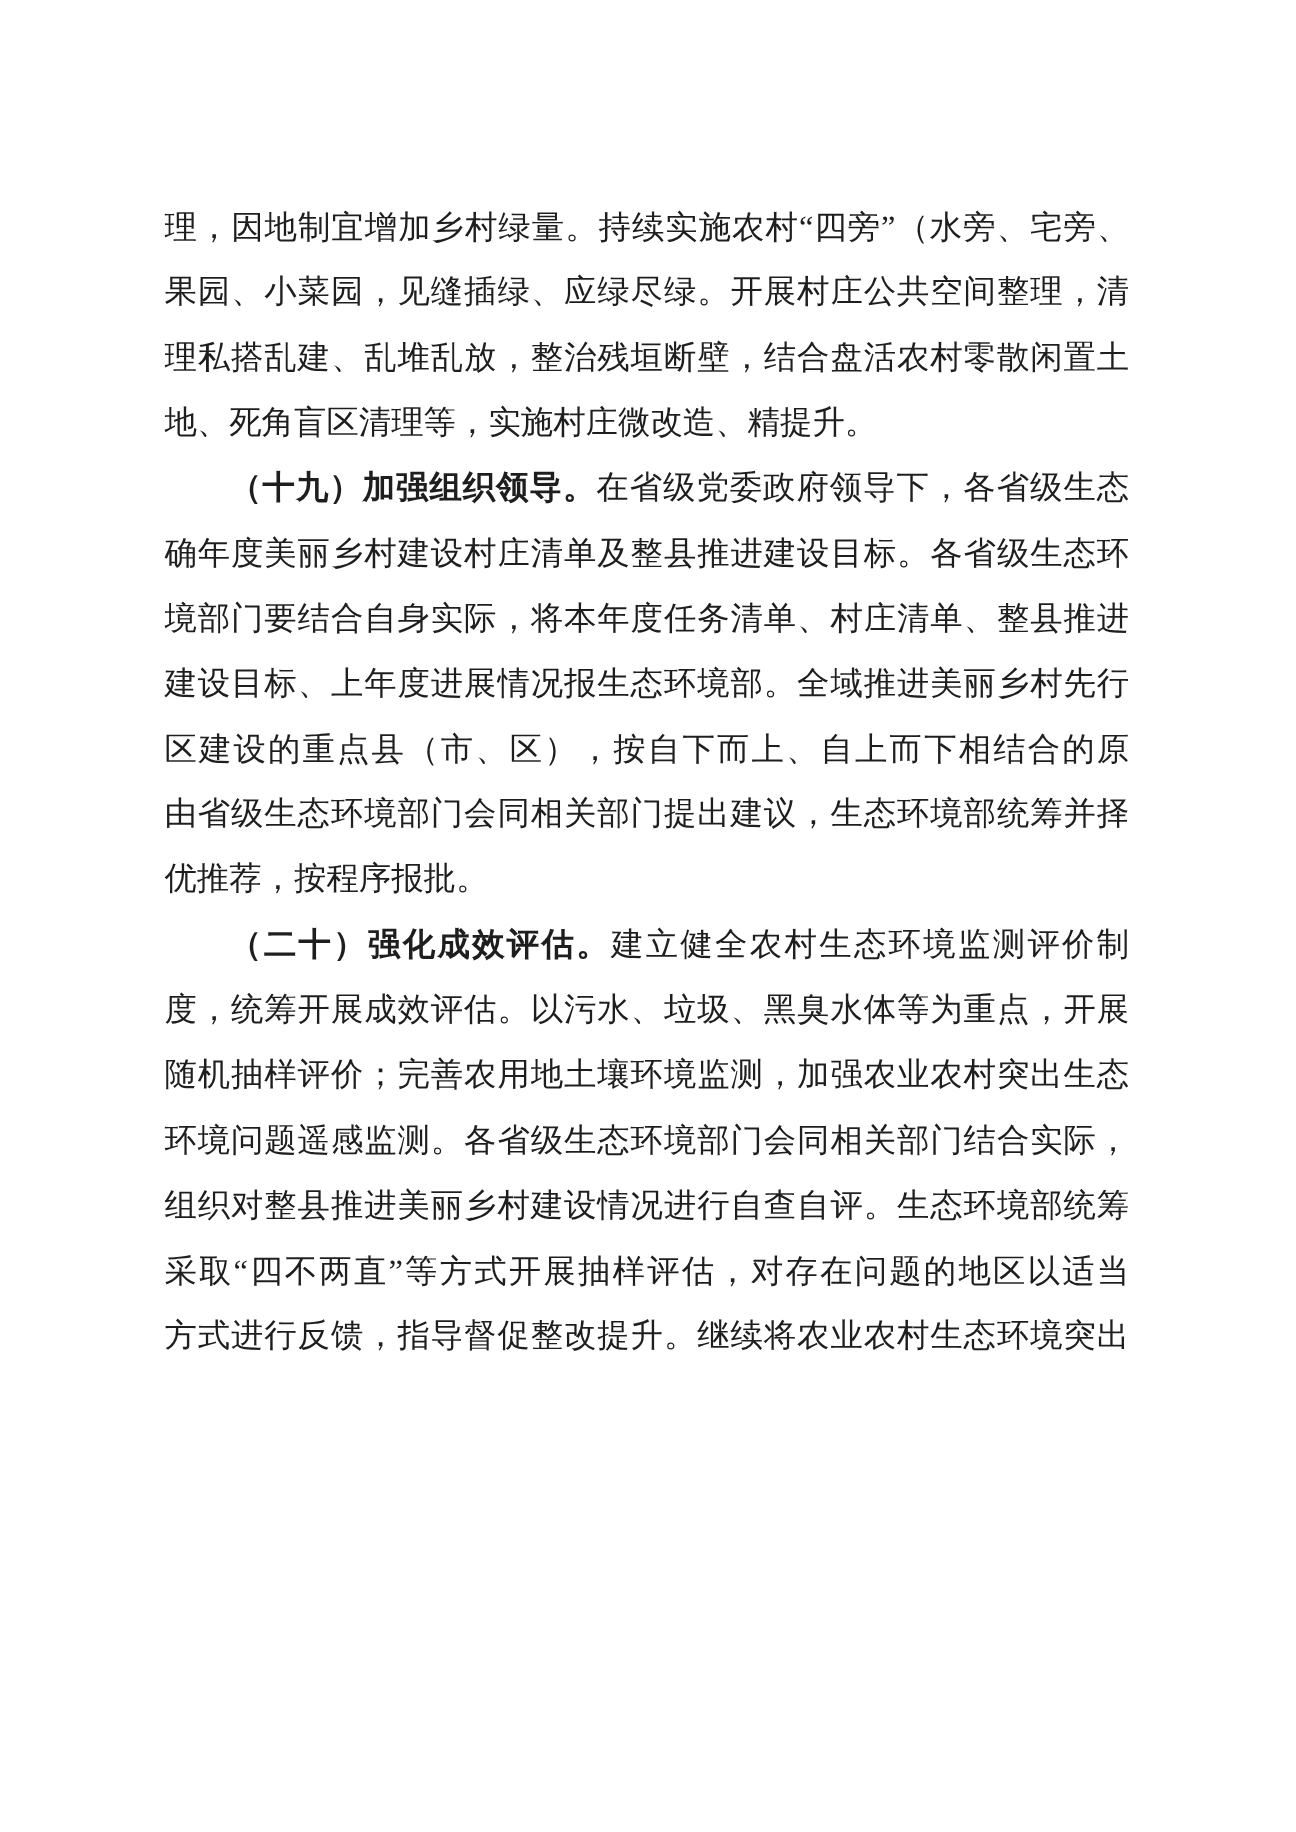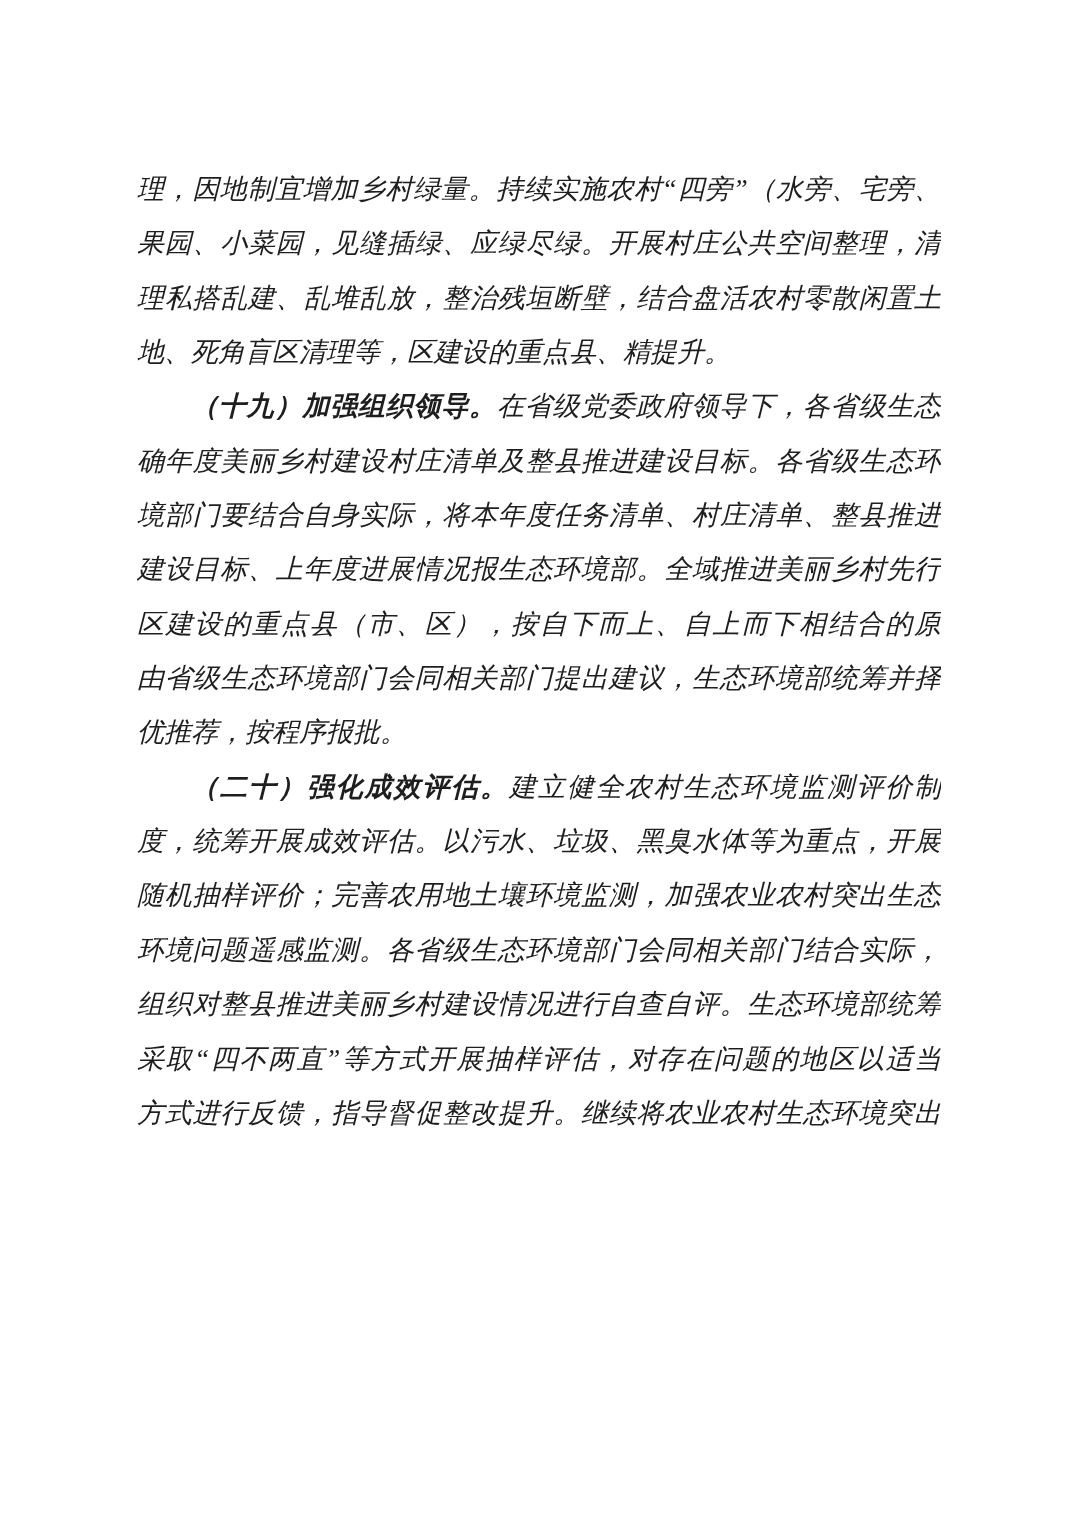--- a/index.html
+++ b/index.html
@@ -8,21 +8,20 @@
     background: #ffffff;
   }
   .page {
     position: relative;
     width: 1080px;
     height: 1143px;
     background: #ffffff;
     overflow: hidden;
     font-family: "Liberation Serif", serif;
     color: #1e1e1e;
-    font-style: italic;
   }
   .doc-body {
     position: absolute;
     left: 137px;
     top: 162px;
     width: 804px;
   }
   .line {
     height: 54.35px;
     line-height: 54.35px;
@@ -53,21 +52,21 @@
   }
 </style>
 </head>
 <body>
 
 <div class="page">
   <div class="doc-body" id="doc-body">
       <div class="line fill"><span class="seg">理，因地制宜增加乡村绿量。持续实施农村“四旁”（水旁、宅旁、</span></div>
       <div class="line fill"><span class="seg">果园、小菜园，见缝插绿、应绿尽绿。开展村庄公共空间整理，清</span></div>
       <div class="line fill"><span class="seg">理私搭乱建、乱堆乱放，整治残垣断壁，结合盘活农村零散闲置土</span></div>
-      <div class="line"><span class="seg">地、死角盲区清理等，区建设的重点县、精提升。</span></div>
+      <div class="line"><span class="seg">地、死角盲区清理等，实施村庄微改造、精提升。</span></div>
       <div class="line fill indent"><span class="seg b">（十九）加强组织领导。</span><span class="seg">在省级党委政府领导下，各省级生态</span></div>
       <div class="line fill"><span class="seg">确年度美丽乡村建设村庄清单及整县推进建设目标。各省级生态环</span></div>
       <div class="line fill"><span class="seg">境部门要结合自身实际，将本年度任务清单、村庄清单、整县推进</span></div>
       <div class="line fill"><span class="seg">建设目标、上年度进展情况报生态环境部。全域推进美丽乡村先行</span></div>
       <div class="line fill"><span class="seg">区建设的重点县（市、区），按自下而上、自上而下相结合的原则，</span></div>
       <div class="line fill"><span class="seg">由省级生态环境部门会同相关部门提出建议，生态环境部统筹并择</span></div>
       <div class="line"><span class="seg">优推荐，按程序报批。</span></div>
       <div class="line fill indent"><span class="seg b">（二十）强化成效评估。</span><span class="seg">建立健全农村生态环境监测评价制</span></div>
       <div class="line fill"><span class="seg">度，统筹开展成效评估。以污水、垃圾、黑臭水体等为重点，开展</span></div>
       <div class="line fill"><span class="seg">随机抽样评价；完善农用地土壤环境监测，加强农业农村突出生态</span></div>

